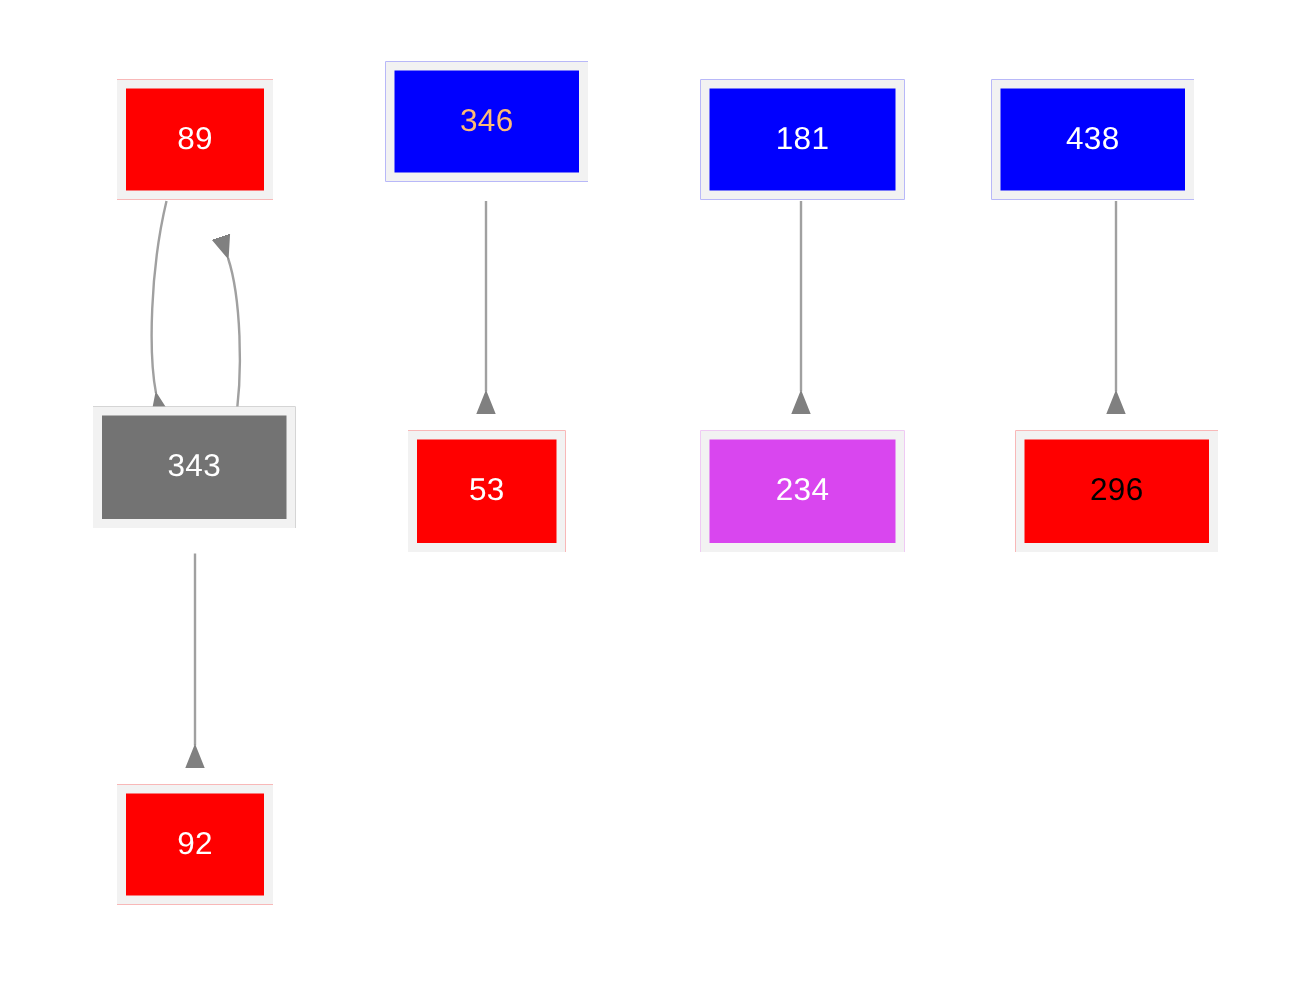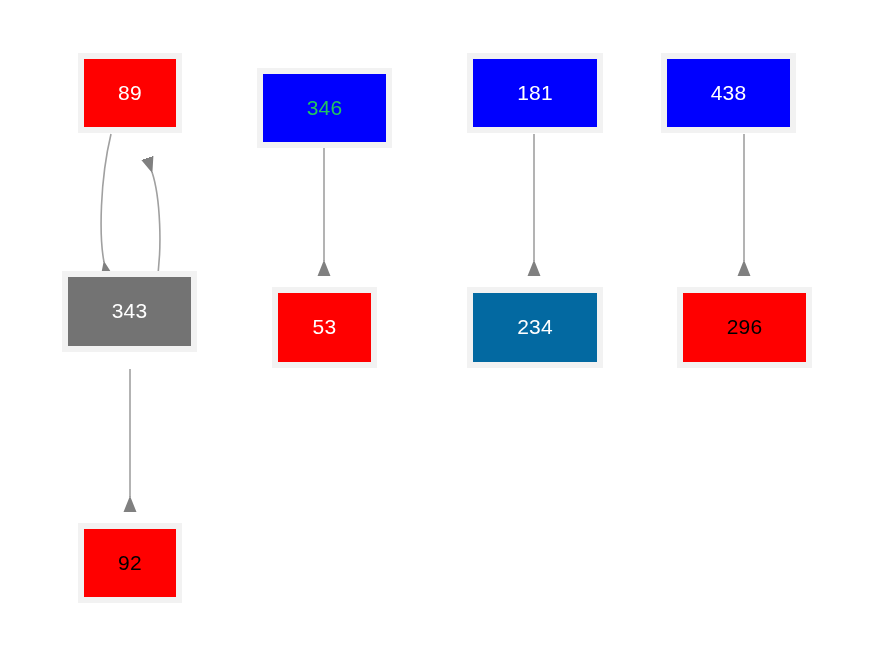--- a/index.html
+++ b/index.html
@@ -86,33 +86,33 @@
       <path d="M 744,134 L 744,261" fill="none" stroke="#a0a0a0" stroke-width="1.6" marker-end="url(#arrow-down)"></path>
     </g>
   </svg>
 
   <div class="node red" id="node-n89" style="left: 78px; top: 53px; width: 104px; height: 80px; background: rgb(255, 0, 0); color: rgb(255, 255, 255); border-color: rgb(242, 242, 242);">
     <span class="node-label">89</span>
   </div>
   <div class="node blue" id="node-n343" style="left: 62px; top: 271px; width: 135px; height: 81px; background: #737373; color: rgb(255, 255, 255); border-color: rgb(242, 242, 242);">
     <span class="node-label">343</span>
   </div>
-  <div class="node red" id="node-n92" style="left: 78px; top: 523px; width: 104px; height: 80px; background: rgb(255, 0, 0); color: #000000; border-color: rgb(242, 242, 242);">
+  <div class="node red" id="node-n92" style="left: 78px; top: 523px; width: 104px; height: 80px; background: rgb(255, 0, 0); color: #ffffff; border-color: rgb(242, 242, 242);">
     <span class="node-label">92</span>
   </div>
-  <div class="node blue" id="node-n346" style="left: 257px; top: 68px; width: 135px; height: 80px; background: rgb(0, 0, 255); color: #22c55e; border-color: rgb(242, 242, 242);">
+  <div class="node blue" id="node-n346" style="left: 257px; top: 41px; width: 135px; height: 80px; background: rgb(0, 0, 255); color: #fdba74; border-color: rgb(242, 242, 242);">
     <span class="node-label">346</span>
   </div>
   <div class="node red" id="node-n93" style="left: 272px; top: 287px; width: 105px; height: 81px; background: rgb(255, 0, 0); color: rgb(255, 255, 255); border-color: rgb(242, 242, 242);">
     <span class="node-label">53</span>
   </div>
   <div class="node blue" id="node-n391" style="left: 467px; top: 53px; width: 136px; height: 80px; background: rgb(0, 0, 255); color: rgb(255, 255, 255); border-color: rgb(242, 242, 242);">
     <span class="node-label">181</span>
   </div>
-  <div class="node red" id="node-n234" style="left: 467px; top: 287px; width: 136px; height: 81px; background: #0369a1; color: rgb(255, 255, 255); border-color: rgb(242, 242, 242);">
+  <div class="node red" id="node-n234" style="left: 467px; top: 287px; width: 136px; height: 81px; background: #d946ef; color: rgb(255, 255, 255); border-color: rgb(242, 242, 242);">
     <span class="node-label">234</span>
   </div>
   <div class="node blue" id="node-n438" style="left: 661px; top: 53px; width: 135px; height: 80px; background: rgb(0, 0, 255); color: rgb(255, 255, 255); border-color: rgb(242, 242, 242);">
     <span class="node-label">438</span>
   </div>
   <div class="node red" id="node-n296" style="left: 677px; top: 287px; width: 135px; height: 81px; background: rgb(255, 0, 0); color: #000000; border-color: rgb(242, 242, 242);">
     <span class="node-label">296</span>
   </div>
 
 </div>

